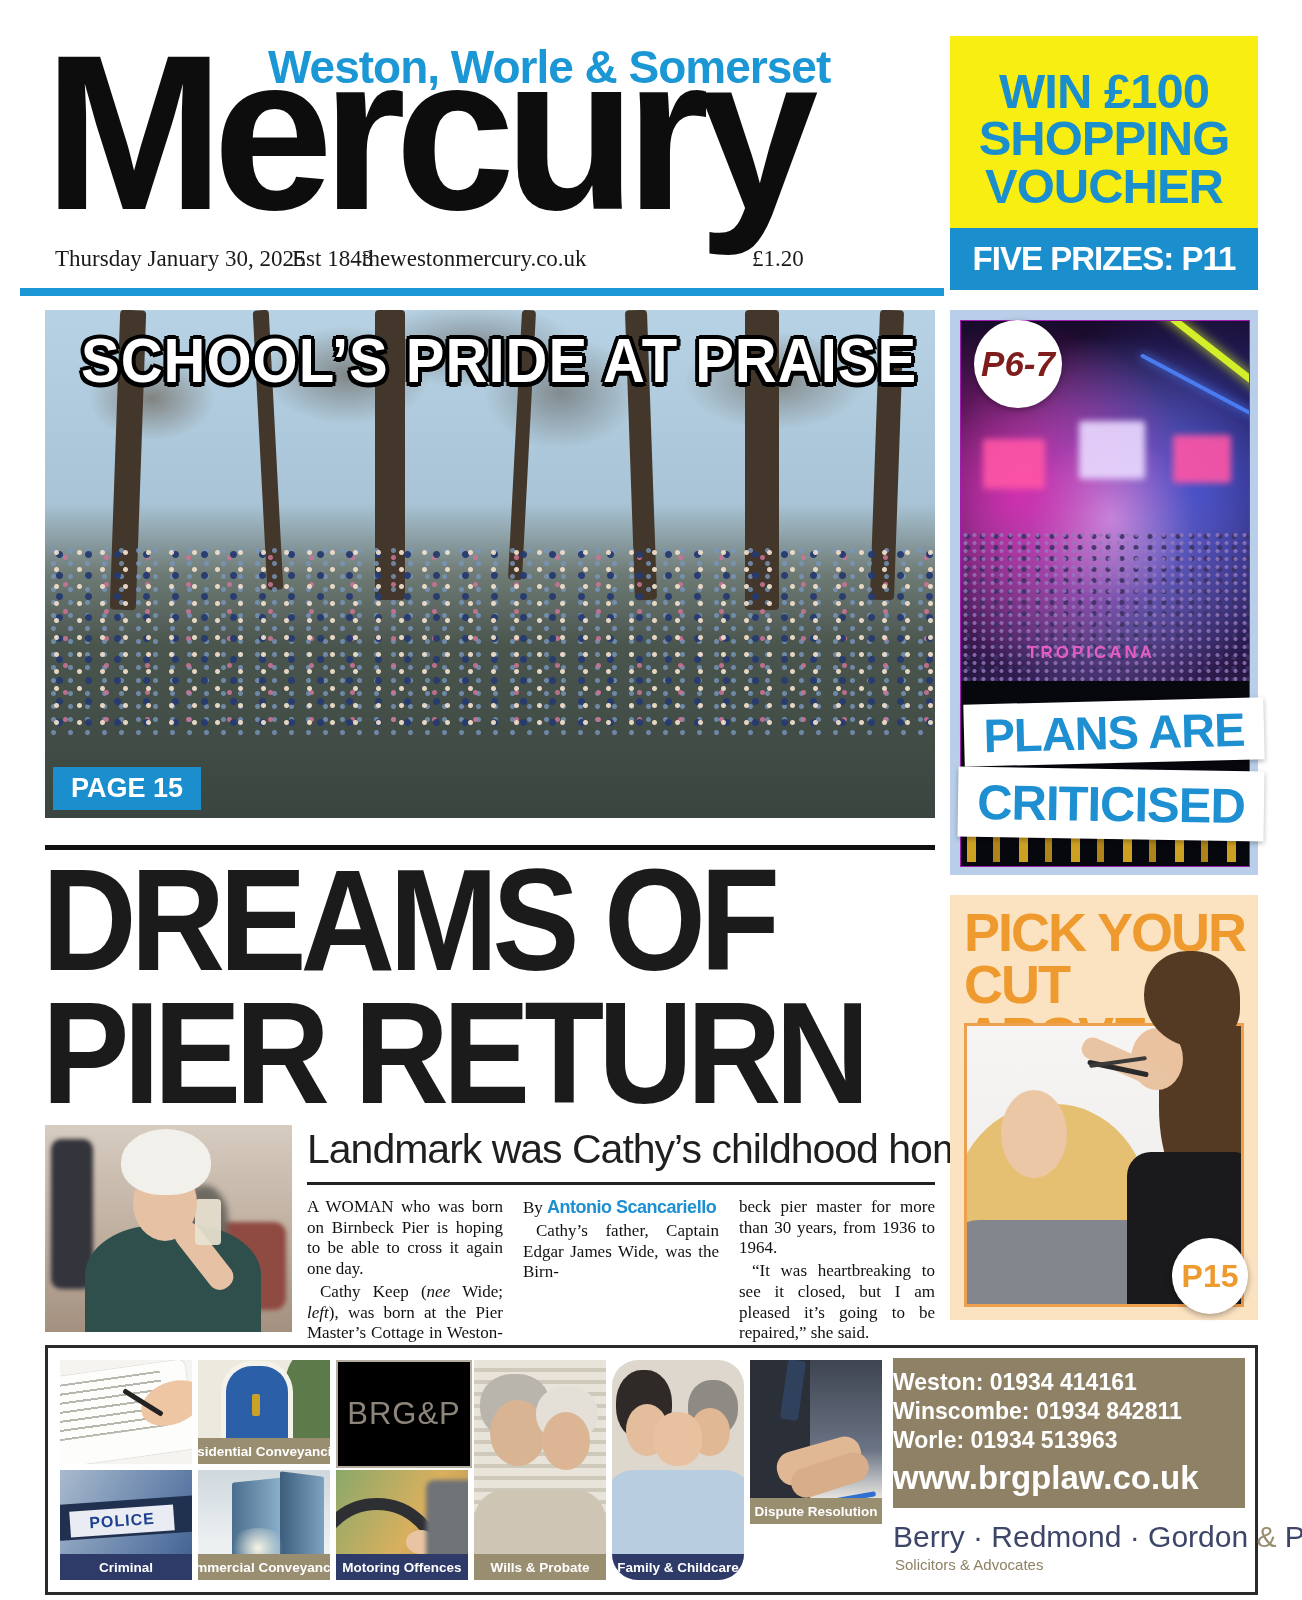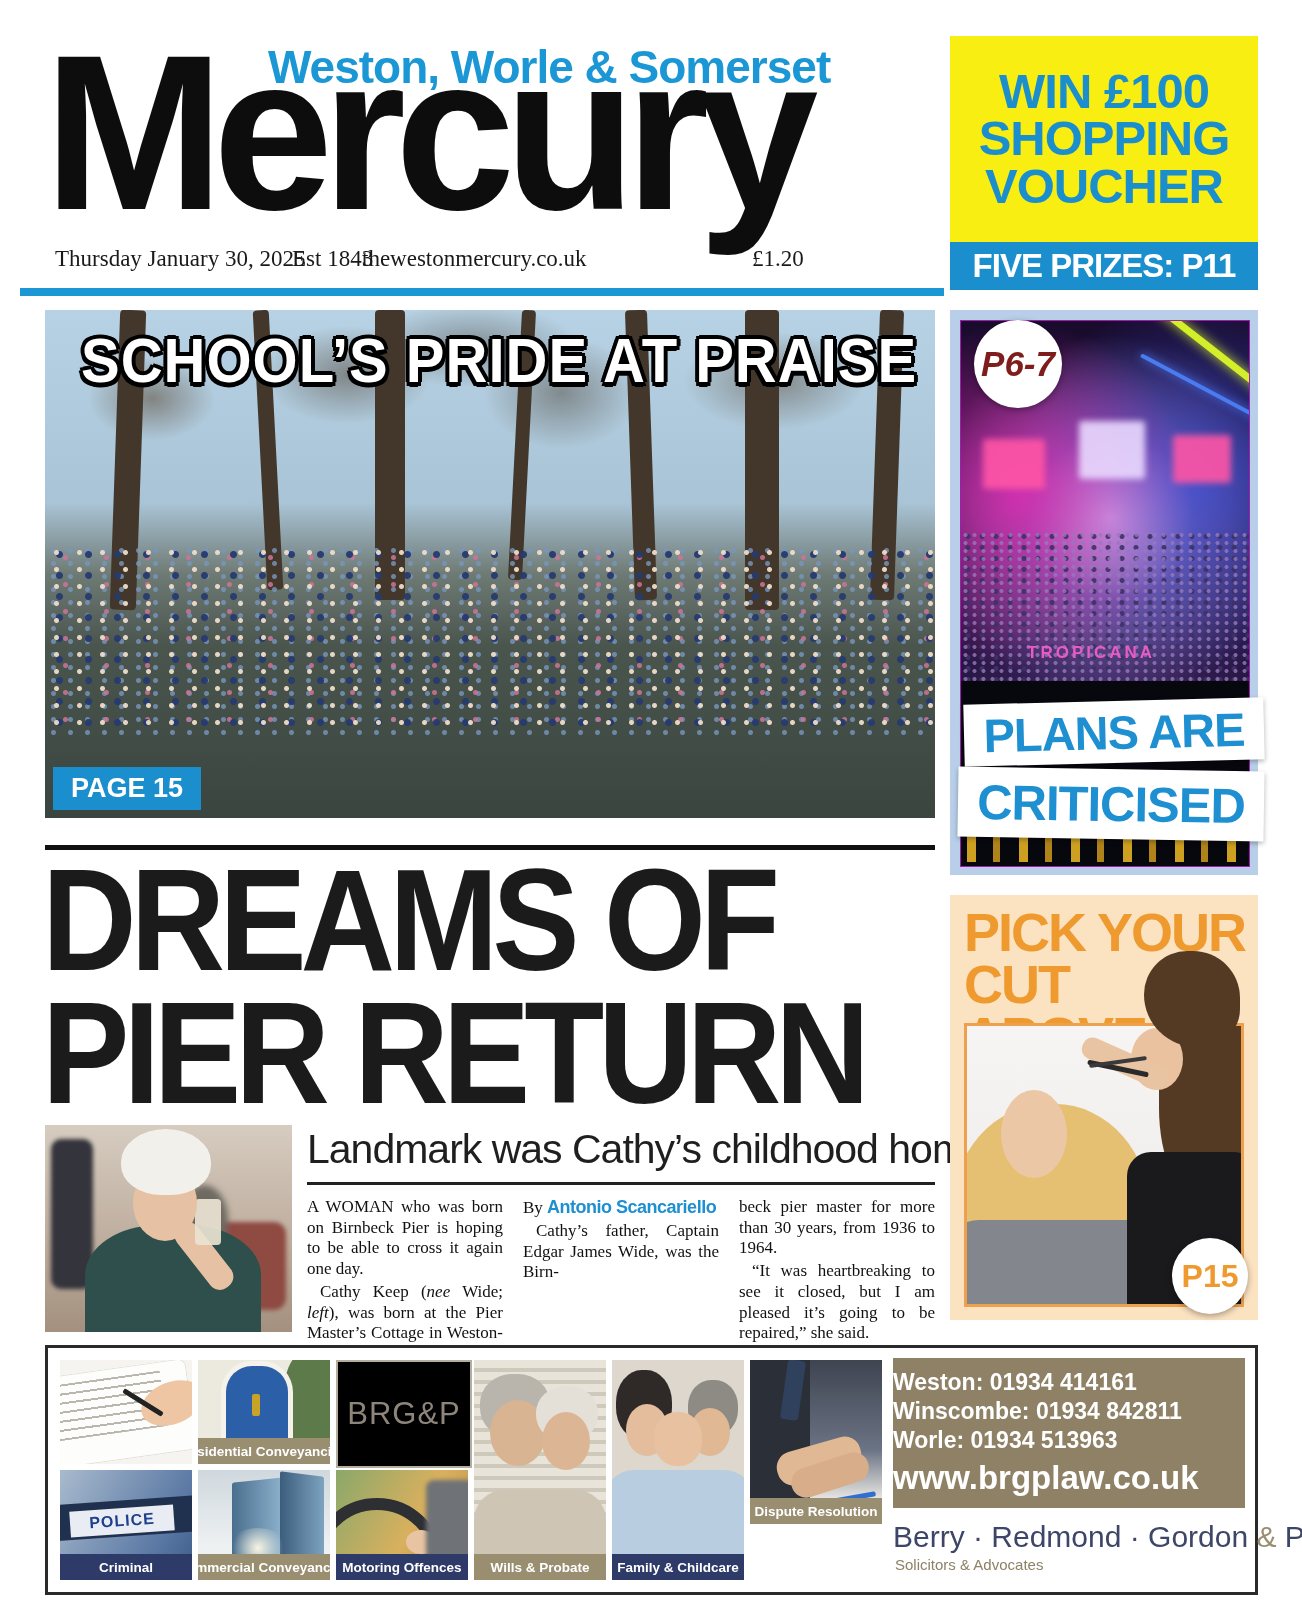--- a/index.html
+++ b/index.html
@@ -11,21 +11,21 @@
   .region-tag{left:268px;top:40px;font-size:46px;font-weight:bold;color:#1a97d4;letter-spacing:-1px;}
   .mercury{left:44px;top:22px;font-size:216px;line-height:1;font-weight:bold;color:#0d0d0d;letter-spacing:-11px;
            transform:scaleY(1.02);transform-origin:top left;}
   .dateline{top:246px;font-family:"Liberation Serif",serif;font-size:23px;color:#1a1a1a;letter-spacing:0;}
 
   
   .promo{left:950px;top:36px;width:308px;height:254px;}
   .promo-yellow{position:absolute;left:0;top:0;right:0;height:206px;background:#f8ee12;display:flex;flex-direction:column;
                 align-items:center;justify-content:center;}
   .promo-yellow div{font-size:49px;font-weight:bold;color:#1b8fce;line-height:.97;letter-spacing:-1px;}
-  .promo-bar{position:absolute;left:0;bottom:0;right:0;height:48px;background:#1b8fce;display:flex;align-items:center;
+  .promo-bar{position:absolute;left:0;bottom:0;right:0;height:62px;background:#1b8fce;display:flex;align-items:center;
              justify-content:center;color:#fff;font-weight:bold;font-size:33px;letter-spacing:-1px;}
   .blue-rule{left:20px;top:288px;width:924px;height:8px;background:#1a97d4;}
 
   
   .lead-photo{left:45px;top:310px;width:890px;height:508px;background:linear-gradient(180deg,#b7d2e4 0%,#a9c4d6 38%,#6e7a74 52%,#4a554e 66%,#39453e 100%);overflow:hidden;}
   .trees-haze{position:absolute;left:0;top:0;right:0;height:58%;
      background:
        radial-gradient(ellipse 90px 60px at 12% 30%,rgba(90,72,52,.55),transparent 70%),
        radial-gradient(ellipse 120px 70px at 34% 22%,rgba(78,64,48,.5),transparent 70%),
        radial-gradient(ellipse 110px 80px at 58% 28%,rgba(70,58,44,.45),transparent 70%),
@@ -265,21 +265,21 @@
 
     <div class="cell" style="left:426px;top:12px;width:132px;height:220px;background:repeating-linear-gradient(180deg,#e8e4da 0 8px,#cfc9bc 8px 12px);">
       <div class="blob" style="left:6px;top:14px;width:70px;height:64px;background:#b9b4ac;border-radius:46%;"></div>
       <div class="blob" style="left:16px;top:40px;width:56px;height:66px;background:#d9b493;"></div>
       <div class="blob" style="right:8px;top:26px;width:62px;height:56px;background:#e4e0d8;border-radius:48%;"></div>
       <div class="blob" style="right:16px;top:52px;width:48px;height:58px;background:#dcb694;"></div>
       <div class="blob" style="left:0;bottom:0;width:132px;height:90px;background:#cfc5b5;border-radius:30px 30px 0 0;"></div>
       <div class="cell-label tan">Wills &amp; Probate</div>
     </div>
 
-    <div class="cell" style="left:564px;top:12px;width:132px;height:220px;background:#ded7ce;">
+    <div class="cell" style="left:564px;top:12px;width:132px;height:220px;background:#ded7ce;border-radius:26px;">
       <div class="blob" style="left:4px;top:10px;width:56px;height:70px;background:#2f2a28;border-radius:46%;"></div>
       <div class="blob" style="left:14px;top:44px;width:42px;height:52px;background:#e4bd9c;"></div>
       <div class="blob" style="right:6px;top:20px;width:50px;height:56px;background:#8e8a84;border-radius:46%;"></div>
       <div class="blob" style="right:14px;top:48px;width:40px;height:48px;background:#e0b894;"></div>
       <div class="blob" style="left:42px;top:52px;width:48px;height:54px;background:#e8c2a0;border-radius:46%;"></div>
       <div class="blob" style="left:-8px;bottom:-10px;width:150px;height:120px;background:#b8cde0;border-radius:30px 30px 0 0;"></div>
       <div class="cell-label navy">Family &amp; Childcare</div>
     </div>
 
     <div class="cell" style="left:702px;top:12px;width:132px;height:164px;background:linear-gradient(180deg,#3e4450 0%,#6b7485 55%,#e9e7e2 85%);">

